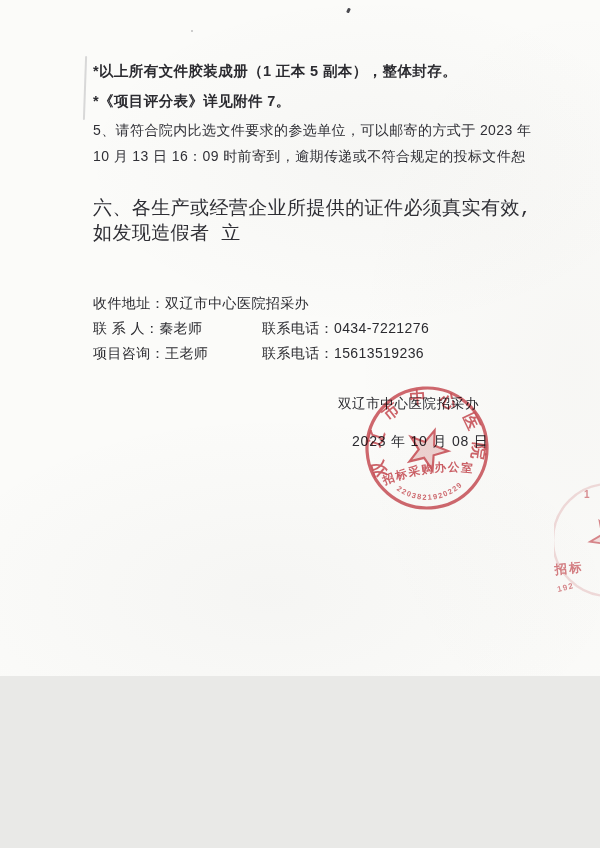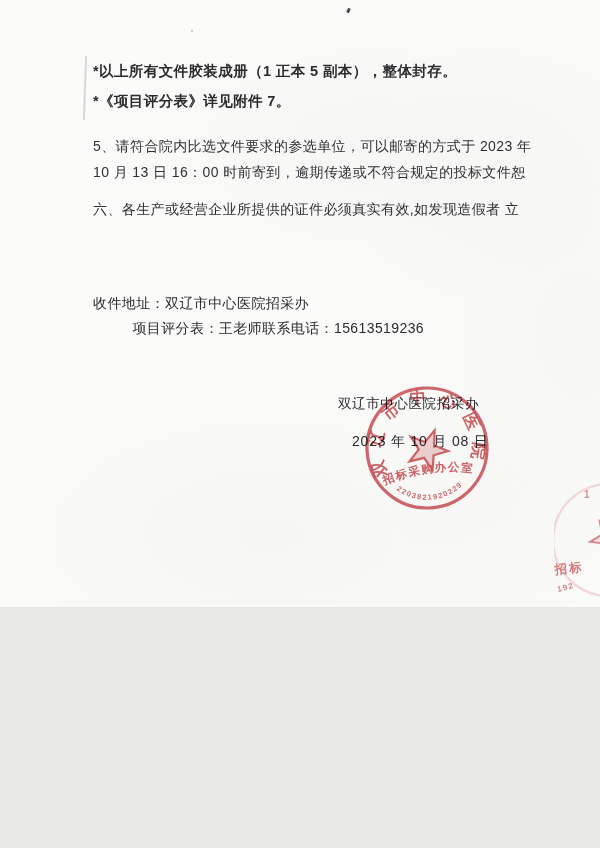--- a/index.html
+++ b/index.html
@@ -3,34 +3,34 @@
 <meta charset="utf-8">
 <style>
   html,body{margin:0;padding:0;}
   body{
     width:600px;height:848px;
     font-family:"Liberation Sans", sans-serif;
     background:#e9e9e7;
     overflow:hidden;
   }
   .page{
-    position:relative;width:600px;height:607px;
+    position:relative;width:600px;height:676px;
     background:
       radial-gradient(ellipse 420px 240px at 62% 24%, rgba(90,90,90,0.03), transparent 70%),
       radial-gradient(ellipse 500px 260px at 45% 88%, rgba(90,90,90,0.035), transparent 70%),
       radial-gradient(ellipse 300px 500px at 96% 55%, rgba(120,110,100,0.03), transparent 75%),
       #fbfbf9;
     overflow:hidden;
   }
   .txt{position:absolute;color:#2b2b30;letter-spacing:0.4px;}
   .notes{top:56px;left:93px;font-size:14.5px;font-weight:700;line-height:30px;width:460px;}
-  .clause5{top:117px;left:93px;font-size:14px;line-height:26px;width:440px;color:#303036;margin-top:16px;}
-  .clause6{top:197px;left:93px;font-size:14px;line-height:25px;width:440px;color:#2e2e34;font-weight:500;}
+  .clause5{top:117px;left:93px;font-size:14px;line-height:26px;width:440px;color:#303036;}
+  .clause6{top:197px;left:93px;font-size:19px;line-height:25px;width:440px;color:#2e2e34;font-weight:500;font-family:Liberation Mono, monospace;}
   .contact{top:291px;left:93px;font-size:14px;line-height:25px;width:420px;}
-  .contact .row{display:flex;text-align:right;}
+  .contact .row{display:flex;}
   .contact .c1{width:169px;}
   .sig-org{top:395px;left:338px;font-size:13.5px;letter-spacing:0.6px;}
   .sig-date{top:433px;left:352px;font-size:14px;letter-spacing:0.8px;}
   .stamp{
     position:absolute;left:356px;top:377px;width:142px;height:142px;
     mix-blend-mode:multiply;opacity:0.92;
   }
   .stamp-fragment{
     position:absolute;right:0;top:478px;width:46px;height:126px;
     overflow:hidden;mix-blend-mode:multiply;opacity:0.8;
@@ -54,34 +54,38 @@
   <div class="speck s3"></div>
   <div class="edge-line"></div>
 
   <div class="txt notes">
     <div>*以上所有文件胶装成册（1 正本 5 副本），整体封存。</div>
     <div>*《项目评分表》详见附件 7。</div>
   </div>
 
   <div class="txt clause5">
     <div>5、请符合院内比选文件要求的参选单位，可以邮寄的方式于 2023 年</div>
-    <div>10 月 13 日 16：00 时前寄到，逾期传递或不符合规定的投标文件恕</div>
+    <div>10 月 13 日 16：09 时前寄到，逾期传递或不符合规定的投标文件恕</div>
   </div>
 
   <div class="txt clause6">
     <div>六、各生产或经营企业所提供的证件必须真实有效,如发现造假者 立</div>
   </div>
 
   <div class="txt contact">
     <div class="row">
       <span>收件地址：</span>
         <span>双辽市中心医院招采办</span>
     </div>
     <div class="row">
-      <span class="c1"><span>项目评分表：</span><span>王老师</span></span>
+      <span class="c1"><span>联 系 人：</span><span>秦老师</span></span>
+      <span><span>联系电话：</span><span>0434-7221276</span></span>
+    </div>
+    <div class="row">
+      <span class="c1"><span>项目咨询：</span><span>王老师</span></span>
       <span><span>联系电话：</span><span>15613519236</span></span>
     </div>
   </div>
 
   <div class="txt sig-org">双辽市中心医院招采办</div>
   <div class="txt sig-date">2023 年 10 月 08 日</div>
 
   <svg class="stamp" viewBox="0 0 142 142">
     <g transform="rotate(-4 71 71)" fill="none">
       <circle cx="71" cy="71" r="60" stroke="#c7454d" stroke-width="3.2" opacity="0.88"></circle>

